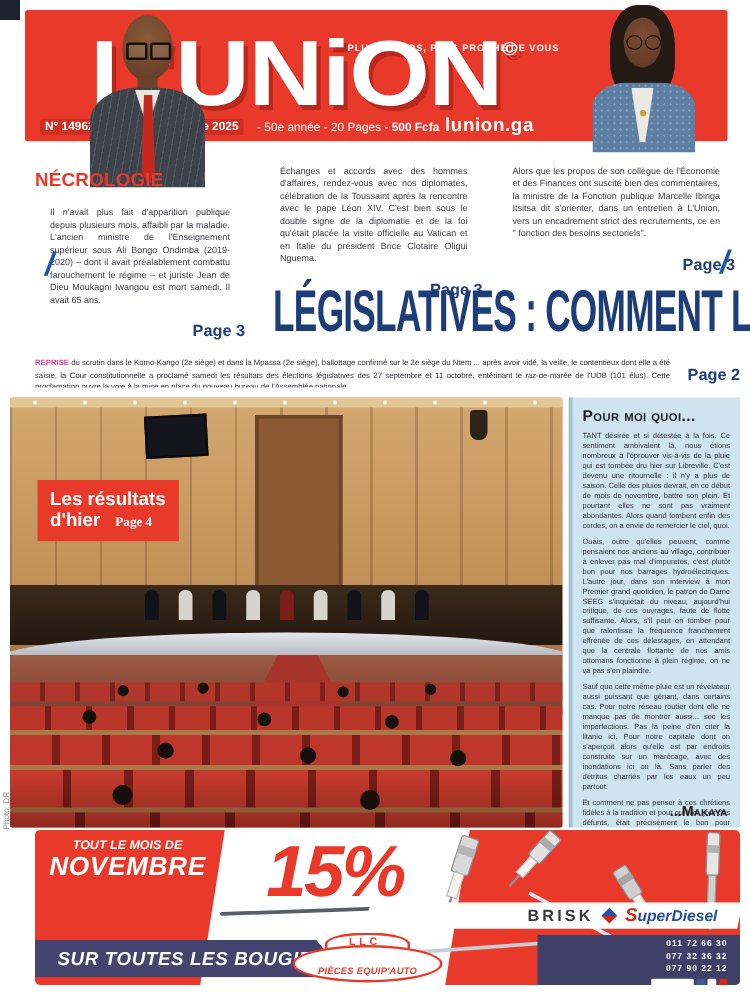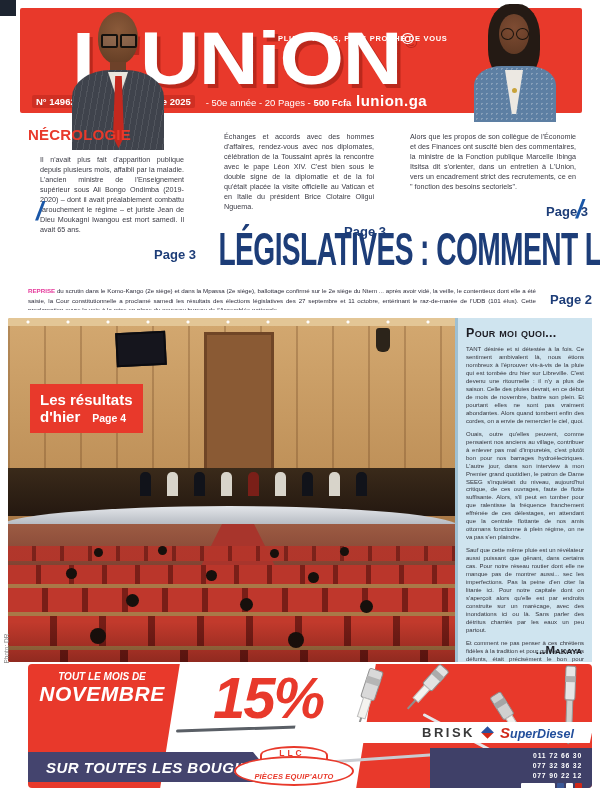--- a/index.html
+++ b/index.html
@@ -42,36 +42,36 @@
   .woman .glasses i.r{left:15px;}
   .woman .jacket{position:absolute;left:2px;top:62px;width:82px;height:56px;background:#5d7fa3;
                  border-radius:34% 34% 0 0;
                  background-image:radial-gradient(rgba(255,255,255,.25) 1px,transparent 1px);background-size:5px 5px;}
   .woman .blouse{position:absolute;left:33px;top:66px;width:18px;height:44px;background:#ece8e2;
                  clip-path:polygon(0 0,100% 0,62% 100%,38% 100%);}
   .woman .necklace{position:absolute;left:40px;top:84px;width:5px;height:5px;border-radius:50%;background:#c9a33a;}
   
   .teaser{position:absolute;top:120px;z-index:4;}
   .t1{left:28px;width:168px;} .t2{left:212px;width:174px;} .t3{left:398px;width:190px;}
-  .teaser h2{margin:6px 0 3px 0;font-size:15px;font-weight:900;color:#e8392b;letter-spacing:.2px;}
+  .teaser h2{margin:16px 0 3px 0;font-size:15px;font-weight:900;color:#e8392b;letter-spacing:.2px;}
   .teaser p{margin:12px;font-size:7.2px;line-height:1.38;color:#3a3a44;text-align:justify;}
   .teaser .pg{margin-top:4px;text-align:right;font-size:13px;font-weight:800;color:#1d3d78;}
   .slash{position:absolute;font-size:26px;font-weight:900;font-style:italic;color:#1a57a8;z-index:4;}
   .sl-left{left:36px;top:196px;} .sl-right{left:576px;top:194px;}
   
   .headline{position:absolute;left:0;top:222px;width:600px;text-align:center;white-space:nowrap;}
   .headline span{display:inline-block;font-size:47px;font-weight:900;color:#1d3d78;letter-spacing:-1px;
                  transform:scaleX(.60);transform-origin:center;line-height:1.15;}
   .standfirst{position:absolute;left:28px;top:286px;width:508px;font-size:6.2px;line-height:1.55;
               color:#2b2b3a;text-align:justify;height:24px;overflow:hidden;}
   .standfirst .lead{color:#e5399b;font-weight:800;}
   .page2{position:absolute;left:538px;top:292px;width:54px;text-align:right;font-size:13px;font-weight:800;color:#1d3d78;}
   
   .photo{position:absolute;left:8px;top:318px;width:442px;height:344px;overflow:hidden;border-radius:2px;
-         background:linear-gradient(#caa06c 0,#c3935d 38%,#a97947 55%);padding-left:48px;}
+         background:linear-gradient(#caa06c 0,#c3935d 38%,#a97947 55%);}
   .photo .ceiling{position:absolute;left:0;top:0;width:100%;height:14px;background:#e3c696;
       background-image:radial-gradient(circle,#fff 1px,transparent 2px);background-size:40px 8px;}
   .photo .panels{position:absolute;left:0;top:8px;width:100%;height:190px;
       background:repeating-linear-gradient(90deg,rgba(90,50,20,.25) 0 2px,transparent 2px 36px),
                  linear-gradient(#d2a76f,#b98a52);}
   .photo .door{position:absolute;left:196px;top:14px;width:64px;height:150px;background:#8a5a34;
       border:3px solid #6f4526;border-bottom:none;}
   .photo .tv{position:absolute;left:108px;top:14px;width:46px;height:30px;background:#15151d;transform:rotate(-3deg);border:2px solid #0b0b10;}
   .photo .lamp{position:absolute;left:368px;top:10px;width:14px;height:24px;background:#2c241a;border-radius:3px 3px 6px 6px;}
   .photo .bench{position:absolute;left:0;top:150px;width:100%;height:48px;background:linear-gradient(#3a2a1a,#241810);}
@@ -89,21 +89,21 @@
   .photo .r1{top:228px;height:15px;opacity:.92;}
   .photo .r2{top:247px;height:19px;background:repeating-linear-gradient(90deg,#ba362b 0 28px,#7a1f18 28px 33px);}
   .photo .r3{top:270px;height:24px;background:repeating-linear-gradient(90deg,#bf372c 0 34px,#791e17 34px 40px);}
   .photo .r4{top:298px;height:30px;background:repeating-linear-gradient(90deg,#c23a2c 0 42px,#751d16 42px 49px);}
   .photo .r5{top:332px;height:20px;background:repeating-linear-gradient(90deg,#c83d2e 0 52px,#701b14 52px 60px);}
   .photo .head{position:absolute;border-radius:50%;background:#16100c;}
   .photo .shade{position:absolute;left:0;bottom:0;width:100%;height:40px;background:linear-gradient(transparent,rgba(40,5,5,.35));}
   .overlay-box{position:absolute;left:22px;top:66px;background:#e8392b;color:#fff;padding:7px 10px 8px 10px;z-index:5;}
   .overlay-box .l1{font-size:15px;font-weight:800;}
   .overlay-box .l2{font-size:15px;font-weight:800;display:flex;align-items:baseline;gap:12px;}
-  .overlay-box .pg4{font-size:10.5px;font-weight:800;}
+  .overlay-box .pg4{font-size:10.5px;font-weight:800;font-family:Liberation Serif, serif;}
   .credit{position:absolute;left:-24px;top:630px;font-size:6.5px;color:#8a8a8a;transform:rotate(-90deg);width:60px;}
   
   .makaya{position:absolute;left:455px;top:318px;width:137px;height:344px;background:#cfe4ef;
           border-left:3px solid #9fc0d2;box-sizing:border-box;padding:8px 8px 22px 8px;overflow:hidden;}
   .makaya h3{margin:0 0 6px 0;font-size:12.5px;font-weight:800;color:#1d1d24;font-variant:small-caps;letter-spacing:.3px;}
   .makaya p{margin:0 0 5px 0;font-size:6px;line-height:1.33;color:#33333b;text-align:justify;}
   .makaya .sig{position:absolute;right:10px;bottom:6px;font-size:11.5px;font-weight:800;font-variant:small-caps;color:#1d1d24;}
   
   .ad{position:absolute;left:28px;top:664px;width:564px;height:124px;background:#e8392b;border-radius:4px;overflow:hidden;}
   .ad .wedge{position:absolute;left:142px;top:-4px;width:196px;height:132px;background:#fff;transform:skewX(-9deg);z-index:1;}

